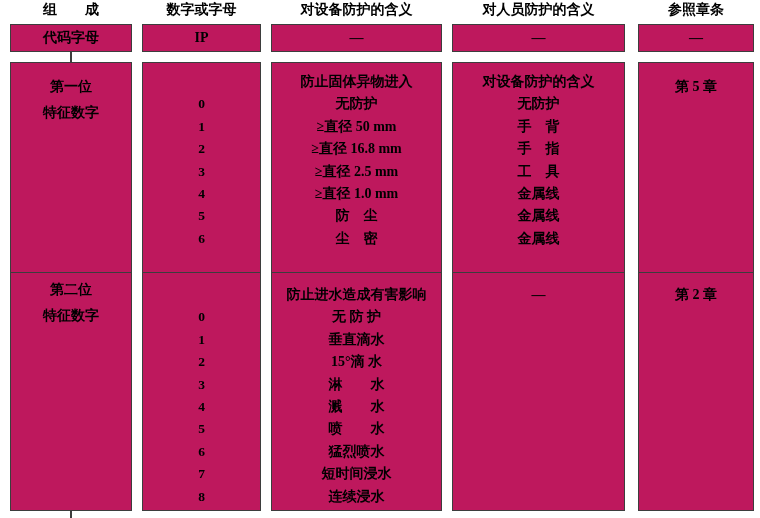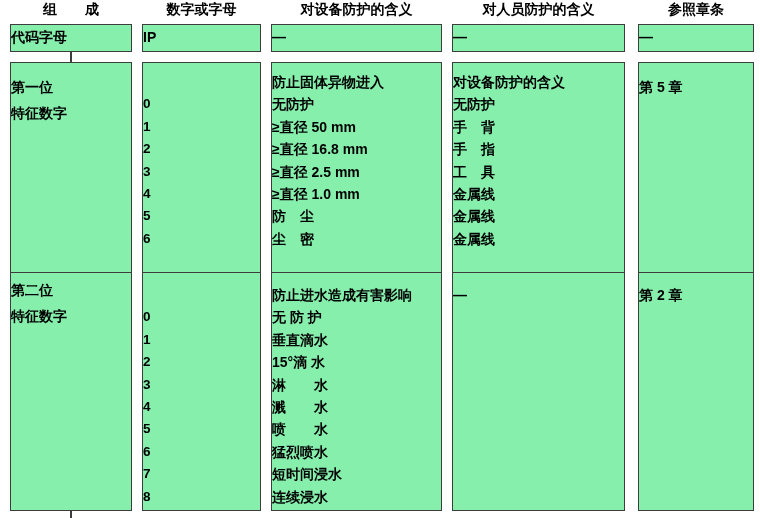--- a/index.html
+++ b/index.html
@@ -1,22 +1,22 @@
 <!DOCTYPE html>
 <html><head>
 <meta charset="utf-8">
 <style>
   html,body{margin:0;padding:0;background:#fff;}
   .wrap{
     position:relative;width:760px;height:518px;background:#ffffff;
-    font-family:Liberation Sans, sans-serif;
+    font-family:Liberation Serif, serif;
     font-weight:700;color:#000;overflow:hidden;
   }
   .hdr{position:absolute;top:1px;height:17px;line-height:17px;font-size:14px;text-align:center;white-space:nowrap;}
-  .box{position:absolute;border:1.5px solid #3d3d3d;background:#86efac;box-sizing:border-box;overflow:hidden;}
+  .box{position:absolute;border:1.5px solid #3d3d3d;background:#be185d;box-sizing:border-box;text-align:center;overflow:hidden;}
   .c1{left:10px;width:122px;}
   .c2{left:142px;width:119px;}
   .c3{left:271px;width:171px;}
   .c4{left:452px;width:173px;}
   .c5{left:638px;width:116px;}
   .r1{top:24px;height:28px;line-height:25px;font-size:14px;}
   .b1{top:62px;height:214px;padding-top:8px;}
   .b2{top:272px;height:239px;padding-top:11px;}
   .row{height:22.4px;line-height:22.4px;font-size:14px;white-space:nowrap;}
   .lblrow{height:26px;line-height:26px;font-size:14px;}

